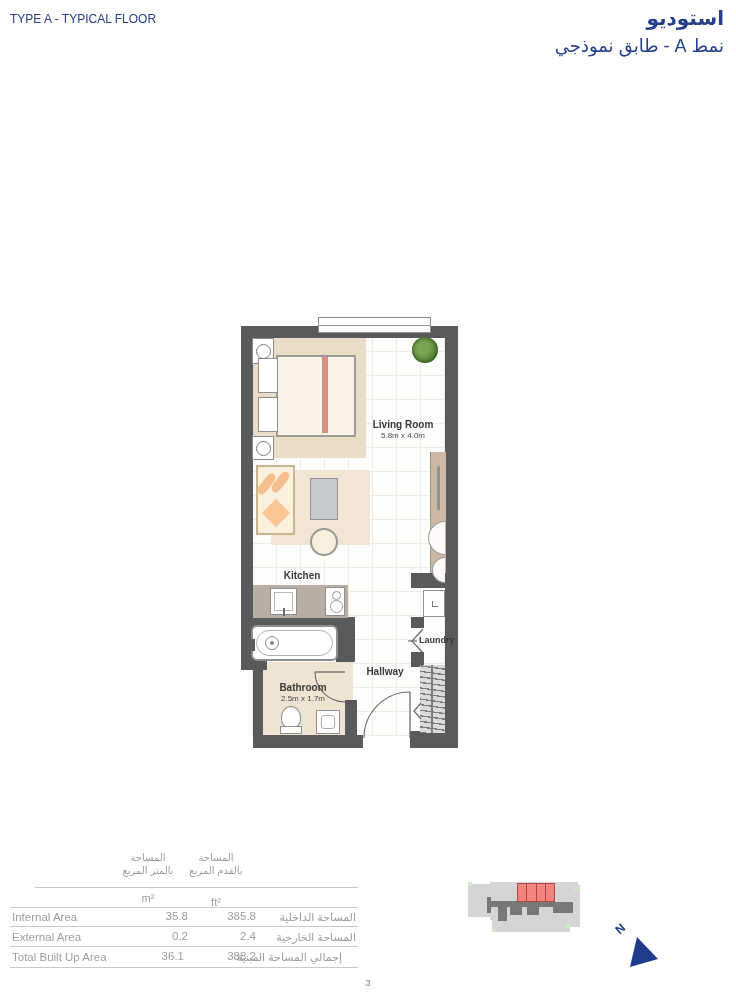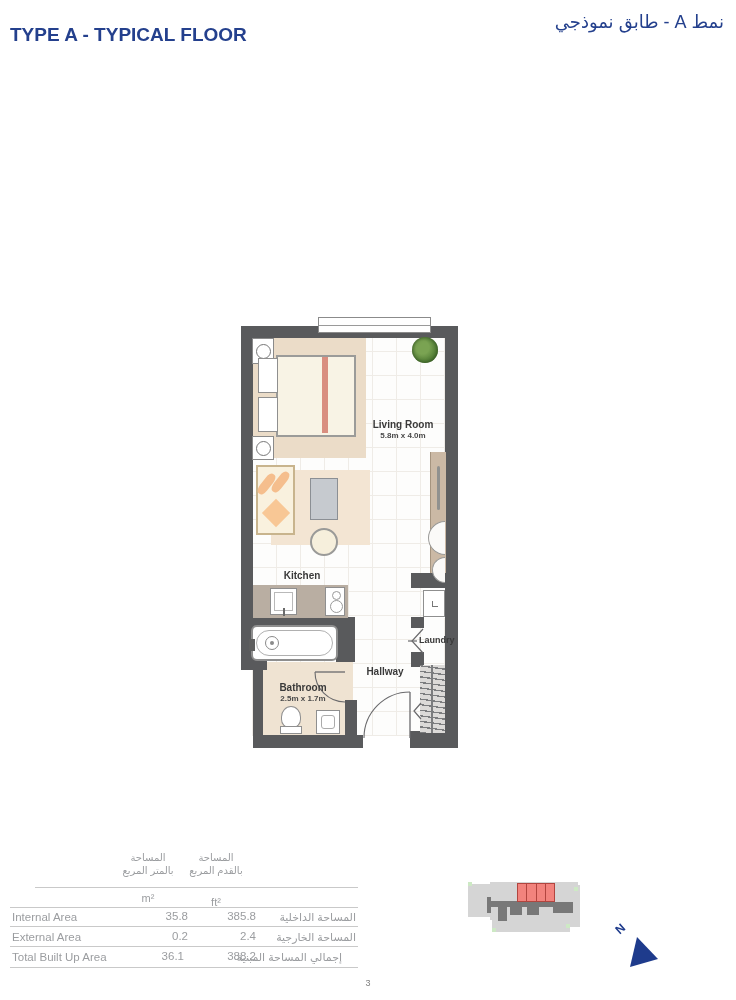--- a/index.html
+++ b/index.html
@@ -3,21 +3,21 @@
 <meta charset="utf-8">
 <style>
   html,body{margin:0;padding:0;background:#fff;}
   .page{position:relative;width:736px;height:1000px;background:#ffffff;overflow:hidden;
         font-family:"Liberation Sans","DejaVu Sans",sans-serif;}
   .abs{position:absolute;}
 
   
   .hdr-en{left:10px;top:8px;color:#24408D;}
   .hdr-en .t1{font-size:21px;font-weight:bold;letter-spacing:.3px;}
-  .hdr-en .t2{font-size:19px;font-weight:700;margin-top:16px;}
+  .hdr-en .t2{font-size:12px;font-weight:400;margin-top:4px;}
   .hdr-ar{right:12px;top:6px;text-align:right;color:#24408D;direction:rtl;}
   .hdr-ar .t1{font-size:20px;font-weight:bold;}
   .hdr-ar .t2{font-size:18px;margin-top:5px;}
 
   
   .plan{left:241px;top:317px;width:217px;height:431px;}
   .plan .abs{position:absolute;}
   .wall{background:#595A5C;}
   .tiles{left:11px;top:20px;width:194px;height:399px;background:
       repeating-linear-gradient(0deg,#efece7 0 1px,transparent 1px 24px),
@@ -58,21 +58,21 @@
   .tub .fc i{position:absolute;left:4px;top:4px;width:4px;height:4px;background:#8a8a8a;border-radius:50%;}
   .tapblock{left:8px;top:322px;width:6px;height:12px;background:#5e5e5e;}
   .toilet-bowl{left:40px;top:389px;width:20px;height:22px;background:#fff;border:1px solid #8f8f8f;border-radius:50% 50% 40% 40%;box-sizing:border-box;}
   .toilet-tank{left:39px;top:409px;width:22px;height:8px;background:#fff;border:1px solid #8f8f8f;box-sizing:border-box;}
   .shower{left:75px;top:393px;width:24px;height:24px;background:#fff;border:1px solid #8f8f8f;box-sizing:border-box;}
   .shower .in{position:absolute;inset:4px;border:1px solid #ababab;border-radius:3px;}
   .stairs{left:179px;top:348px;width:25px;height:68px;background:
       repeating-linear-gradient(8deg,#7b7c7e 0 1.3px,transparent 1.3px 5.5px),#DCDAD8;}
   .stairs div{position:absolute;left:11px;top:0;width:2px;height:100%;background:#7b7c7e;}
   .room-label{color:#3a3a3a;font-size:10px;font-weight:600;text-align:center;line-height:1.15;}
-  .room-dims{color:#4a4a4a;font-size:8px;font-weight:700;}
+  .room-dims{color:#4a4a4a;font-size:8px;font-weight:400;}
   .laundry-label{color:#3a3a3a;font-size:9px;font-weight:600;}
   .plan svg{position:absolute;inset:0;}
 
   
   .atab{left:10px;top:850px;width:348px;height:120px;color:#9B9DA0;}
   .atab .abs{position:absolute;}
   .rule{height:1px;background:#c9c9c9;}
   .colhdr{width:90px;text-align:center;font-size:10px;line-height:1.25;direction:rtl;}
   .unit{width:80px;text-align:center;font-size:11px;}
   .rlabel{font-size:11.5px;}
@@ -92,20 +92,21 @@
 </style>
 </head>
 <body>
 
 <div class="page">
 
   <div class="abs hdr-en">
     <div class="t2">TYPE A - TYPICAL FLOOR</div>
   </div>
   <div class="abs hdr-ar">
+    <div class="t1">استوديو</div>
     <div class="t2">نمط A - طابق نموذجي</div>
   </div>
 
   <div class="abs plan">
 
     <div class="abs tiles"></div>
     <div class="abs carpet"></div>
     <div class="abs rug"></div>
     <div class="abs bathfloor"></div>
     <div class="abs" style="left:182px;top:271px;width:22px;height:30px;background:#fff;"></div>

